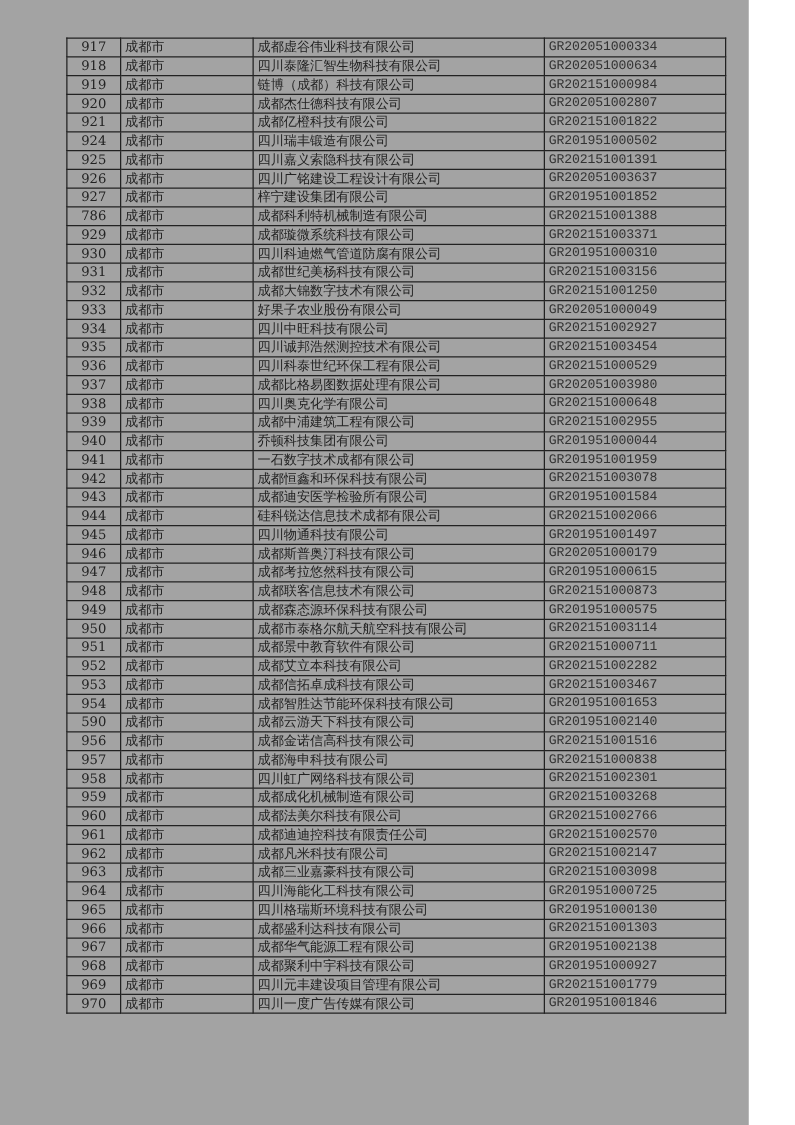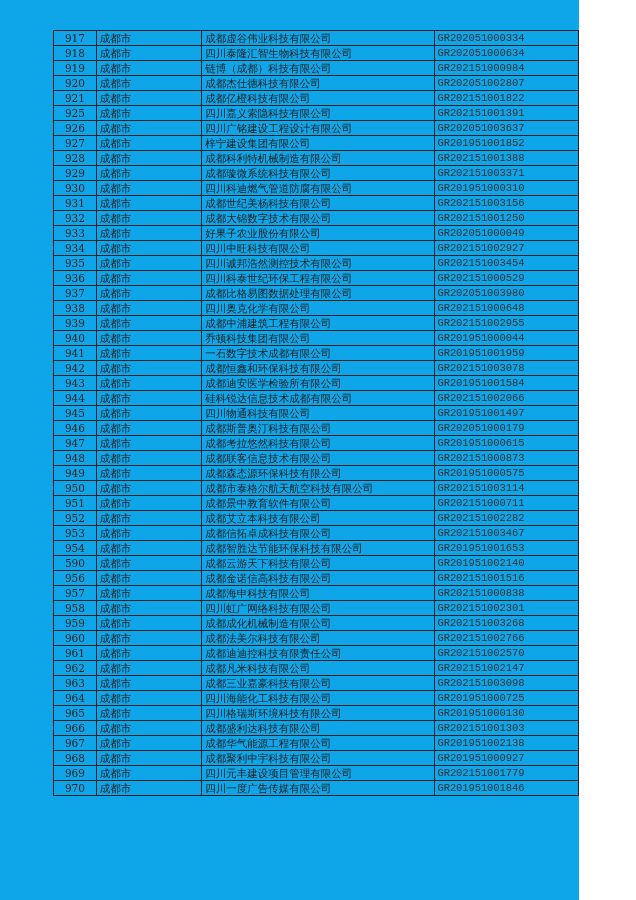--- a/index.html
+++ b/index.html
@@ -1,18 +1,18 @@
 <!DOCTYPE html>
 <html><head>
 <meta charset="utf-8">
 <style>
   html, body { margin: 0; padding: 0; background: #ffffff; }
   body { width: 636px; height: 900px; position: relative; overflow: hidden;
          font-family: "DejaVu Serif", "Liberation Serif", serif; color: #222; }
-  .page { position: absolute; left: 0; top: 0; width: 579px; height: 900px; background: #0ea5e9; }
+  .page { position: absolute; left: 0; top: 0; width: 579px; height: 900px; background: #a3a3a3; padding-left: 20px; }
   table.list { position: absolute; left: 53px; top: 30px; border-collapse: collapse;
                border: 1.5px solid #111; table-layout: fixed; }
   table.list td { border: 1px solid #222; height: 14px; padding: 0 3px; font-size: 10.5px;
                   line-height: 14px; white-space: nowrap; overflow: hidden; }
   td.c-no { width: 36px; text-align: center; }
   td.c-city { width: 99px; }
   td.c-name { width: 226px; }
   td.c-code { width: 138px; font-size: 10px; letter-spacing: -0.1px; color: #333; font-family: Liberation Mono, monospace; }
 </style>
 </head>
@@ -45,39 +45,45 @@
           <td class="c-name">成都杰仕德科技有限公司</td>
           <td class="c-code">GR202051002807</td>
         </tr>
         <tr>
           <td class="c-no">921</td>
           <td class="c-city">成都市</td>
           <td class="c-name">成都亿橙科技有限公司</td>
           <td class="c-code">GR202151001822</td>
         </tr>
         <tr>
+          <td class="c-no">924</td>
+          <td class="c-city">成都市</td>
+          <td class="c-name">四川瑞丰锻造有限公司</td>
+          <td class="c-code">GR201951000502</td>
+        </tr>
+        <tr>
           <td class="c-no">925</td>
           <td class="c-city">成都市</td>
           <td class="c-name">四川嘉义索隐科技有限公司</td>
           <td class="c-code">GR202151001391</td>
         </tr>
         <tr>
           <td class="c-no">926</td>
           <td class="c-city">成都市</td>
           <td class="c-name">四川广铭建设工程设计有限公司</td>
           <td class="c-code">GR202051003637</td>
         </tr>
         <tr>
           <td class="c-no">927</td>
           <td class="c-city">成都市</td>
           <td class="c-name">梓宁建设集团有限公司</td>
           <td class="c-code">GR201951001852</td>
         </tr>
         <tr>
-          <td class="c-no">928</td>
+          <td class="c-no">786</td>
           <td class="c-city">成都市</td>
           <td class="c-name">成都科利特机械制造有限公司</td>
           <td class="c-code">GR202151001388</td>
         </tr>
         <tr>
           <td class="c-no">929</td>
           <td class="c-city">成都市</td>
           <td class="c-name">成都璇微系统科技有限公司</td>
           <td class="c-code">GR202151003371</td>
         </tr>

